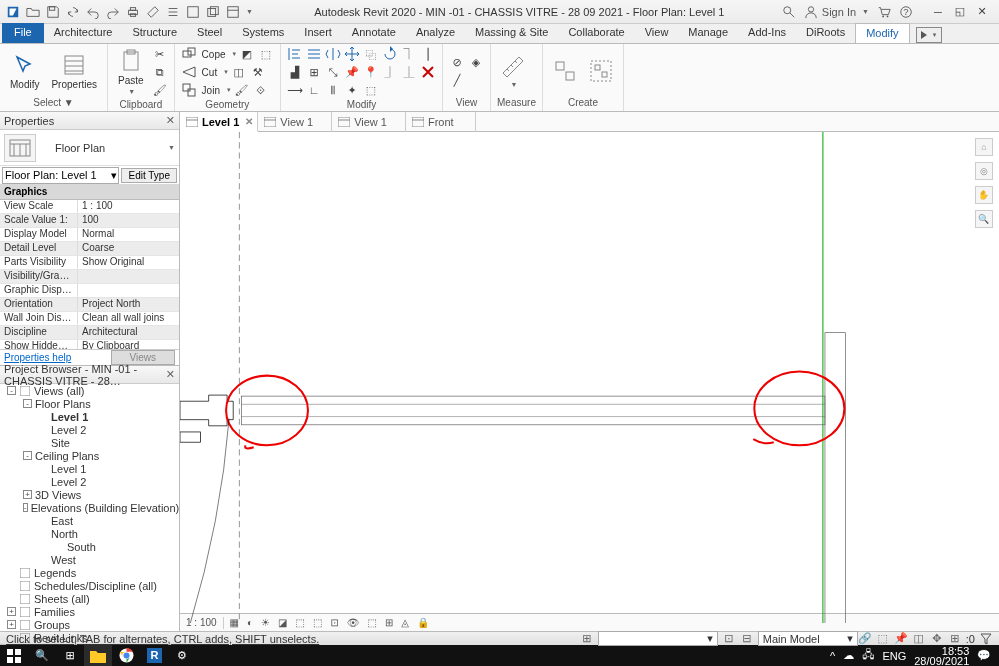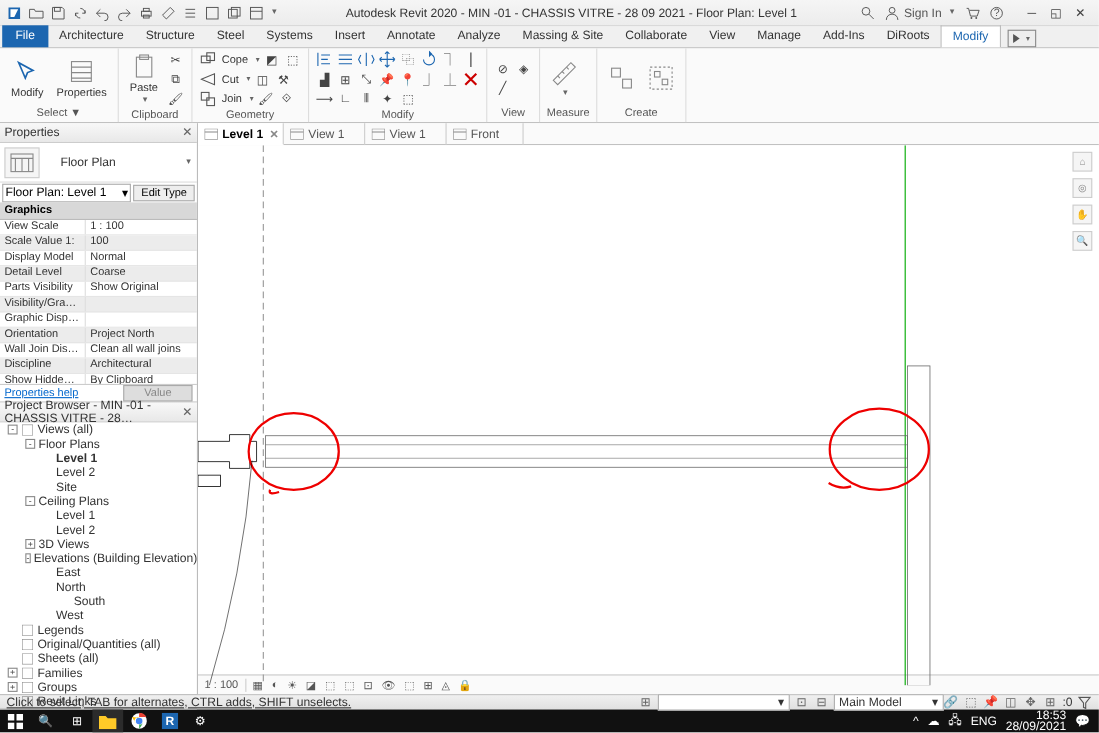--- a/index.html
+++ b/index.html
@@ -497,21 +497,21 @@
             <div class="prop-name">Discipline</div>
             <div class="prop-val">Architectural</div>
           </div>
           <div class="prop-row">
             <div class="prop-name">Show Hidden Lines</div>
             <div class="prop-val">By Clipboard</div>
           </div>
         </div>
       <div class="prop-help-row">
         <span class="prop-help">Properties help</span>
-        <span class="apply-btn">Value</span>
+        <span class="apply-btn">Views</span>
       </div>
     </div>
 
     <div class="pal" style="flex:1">
       <div class="pal-header">
           <span class="pal-title">Project Browser - MIN -01 - CHASSIS VITRE - 28…</span>
           <span class="pal-close">✕</span>
         </div>
       <div class="browser" id="browser-tree">
           <div class="tree-item" style="padding-left: 4px;">
@@ -584,21 +584,21 @@
             </div>
             <span class="tree-lbl">Legends</span>
           </div>
           <div class="tree-item" style="padding-left: 4px;">
             <div style="width: 15px;"></div>
             <div class="tree-icon">
               <svg width="10" height="10" viewBox="0 0 10 10">
                 <rect x="0" y="0" width="10" height="10" fill="none" stroke="#888"></rect>
               </svg>
             </div>
-            <span class="tree-lbl">Original/Quantities (all)</span>
+            <span class="tree-lbl">Schedules/Discipline (all)</span>
           </div>
           <div class="tree-item" style="padding-left: 4px;">
             <div style="width: 15px;"></div>
             <div class="tree-icon">
               <svg width="10" height="10" viewBox="0 0 10 10">
                 <rect x="0" y="0" width="10" height="10" fill="none" stroke="#888"></rect>
               </svg>
             </div>
             <span class="tree-lbl">Sheets (all)</span>
           </div>

